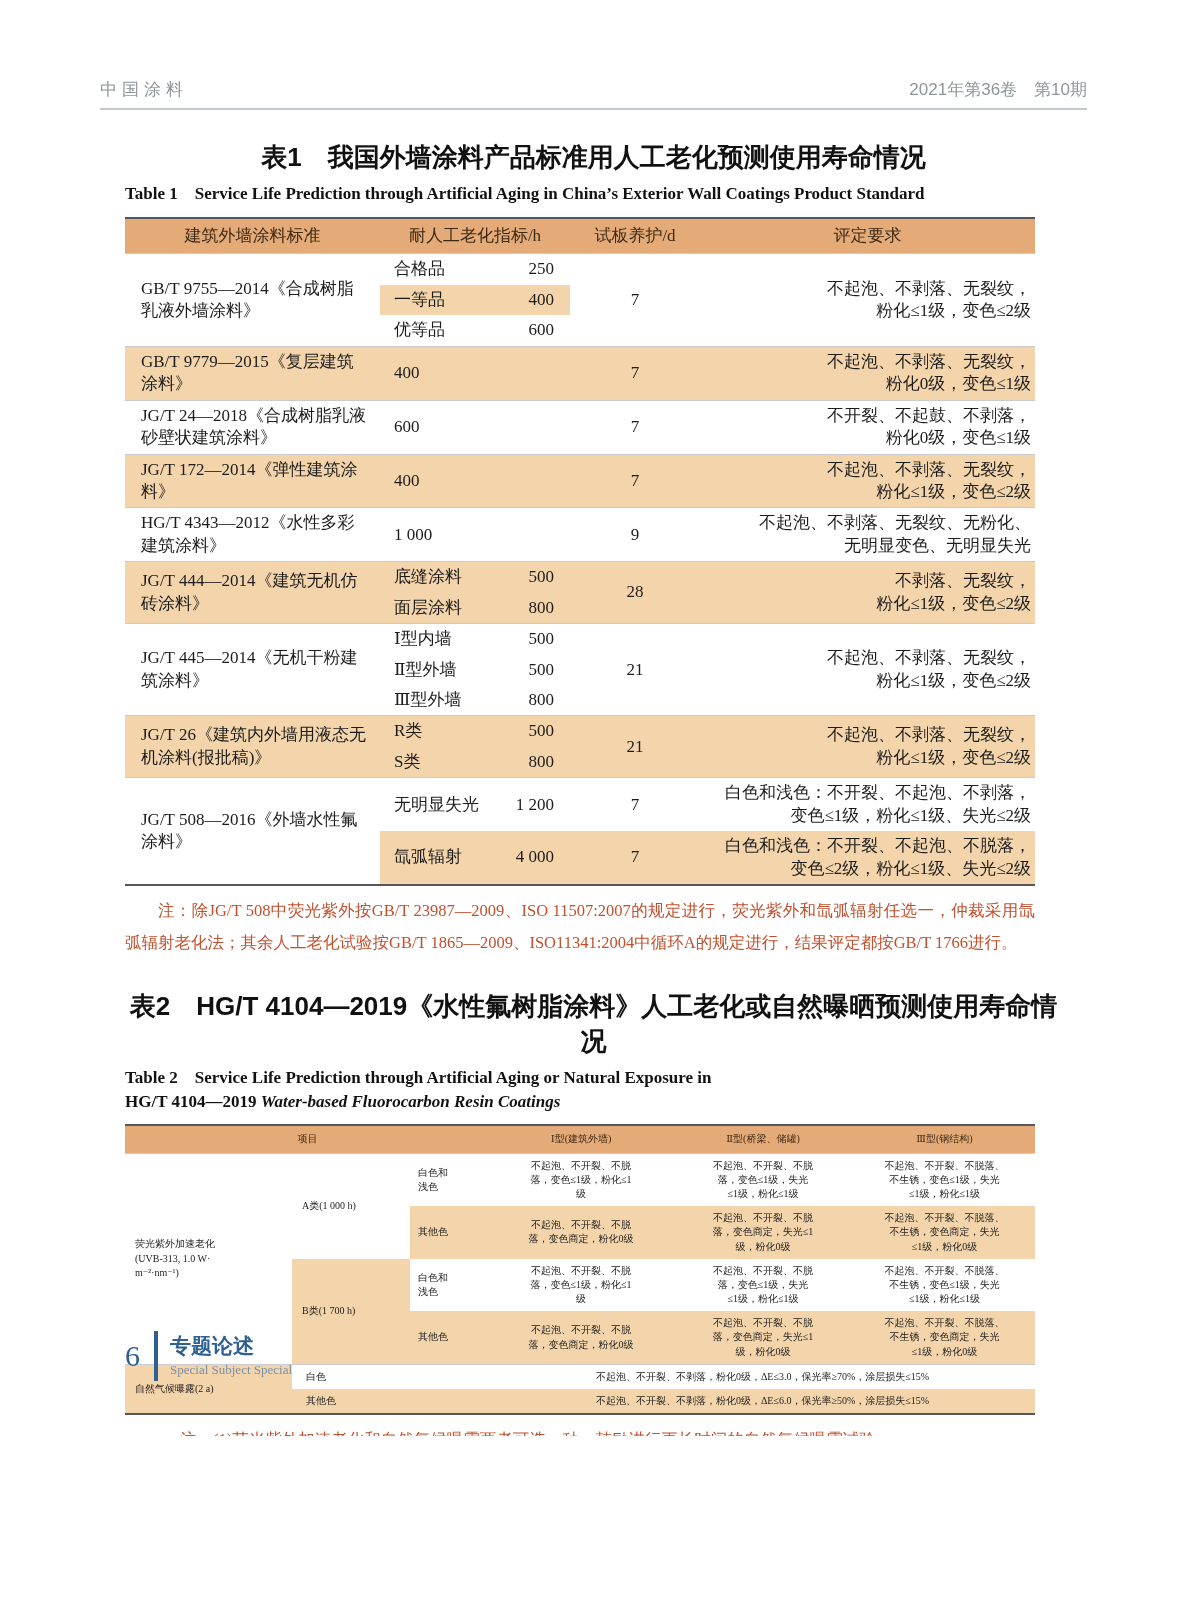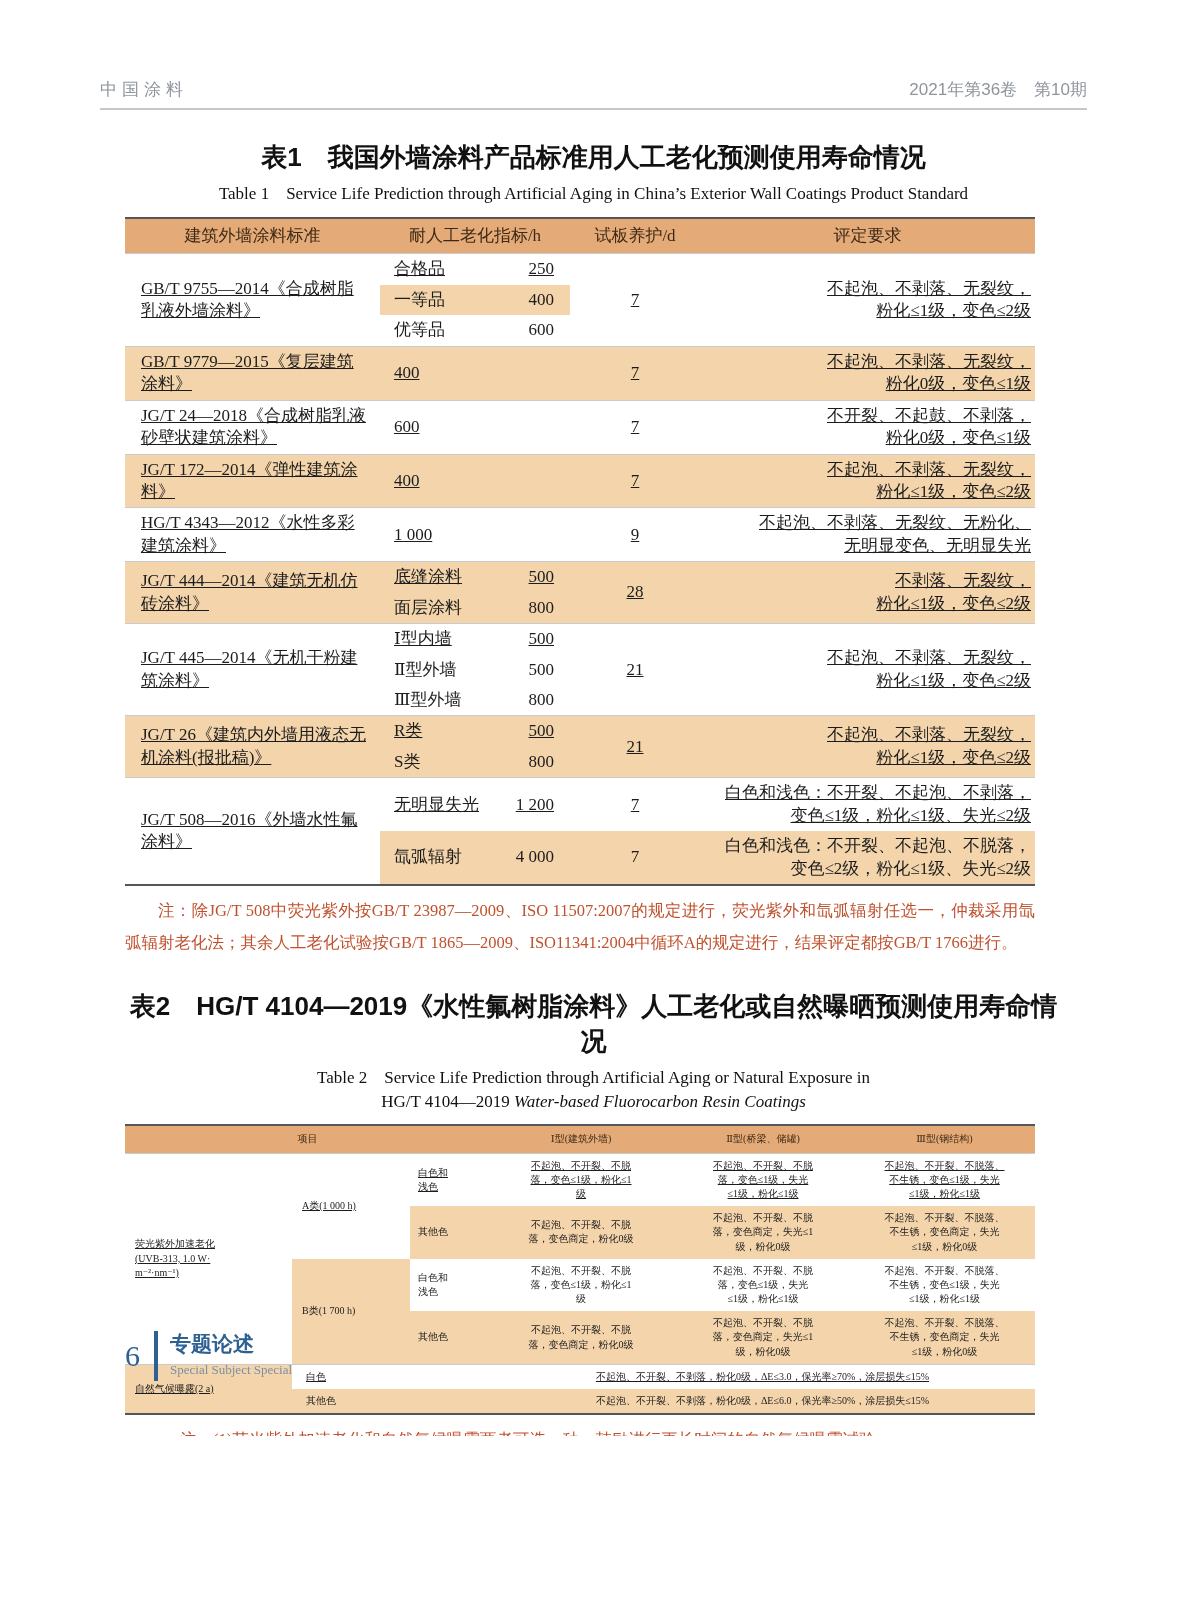--- a/index.html
+++ b/index.html
@@ -33,35 +33,35 @@
   }
   .journal-name{letter-spacing:5px;}
   
   .content{margin:0 125px;width:937px;}
   .tbl-title-cn{
     margin-top:30px;text-align:center;
     font-family:"Liberation Sans","DejaVu Sans",sans-serif;
     font-weight:bold;font-size:26px;color:#111;
   }
   .tbl-title-en{
-    margin-top:7px;text-align:center;
-    font-weight:normal;font-size:17px;color:#111;
+    margin-top:7px;text-align:left;
+    font-weight:bold;font-size:17px;color:#111;
   }
   .tbl-title-en .it{font-style:italic;}
   
   table{border-collapse:collapse;table-layout:fixed;width:910px;margin-top:12px;}
   table{border-top:2px solid var(--border-dark);border-bottom:2px solid var(--border-dark);}
   thead th{
     background:var(--header-bg);
     font-weight:normal;color:#3e2a14;
     text-align:center;padding:6px 2px;
     border-bottom:1px solid var(--border-light);
   }
   td{vertical-align:middle;}
-  tr.gs > td{border-top:1px solid var(--border-light);text-decoration:underline;}
+  tr.gs > td{border-top:1px solid var(--border-light);}
   tr.hl > td, td.hl{background:var(--row-highlight);}
   .pre{white-space:pre-line;}
   
   #table1{font-size:17px;line-height:1.32;}
   #table1 td{padding:4px 0;}
   #table1 td.c1{text-align:left;padding-left:16px;padding-right:10px;}
   #table1 td.c2a{text-align:left;padding-left:14px;}
   #table1 td.c2b{text-align:right;padding-right:16px;}
   #table1 td.c2{text-align:left;padding-left:14px;}
   #table1 td.c3{text-align:center;}
@@ -90,21 +90,21 @@
     position:absolute;left:125px;bottom:55px;
     display:flex;align-items:center;
   }
   .pf-num{
     font-size:30px;color:var(--footer-blue);
     margin-right:14px;line-height:1;
   }
   .pf-bar{width:4px;height:50px;background:var(--footer-blue);margin-right:12px;}
   .pf-text{display:flex;flex-direction:column;justify-content:center;}
   .pf-cn{
-    font-family:Liberation Mono, monospace;
+    font-family:Liberation Serif, serif;
     font-weight:bold;font-size:21px;color:var(--footer-blue);
     line-height:1.15;
   }
   .pf-en{font-size:13px;color:var(--footer-blue-light);margin-top:3px;}
 </style>
 </head>
 <body>
 
 <div class="page">
 

